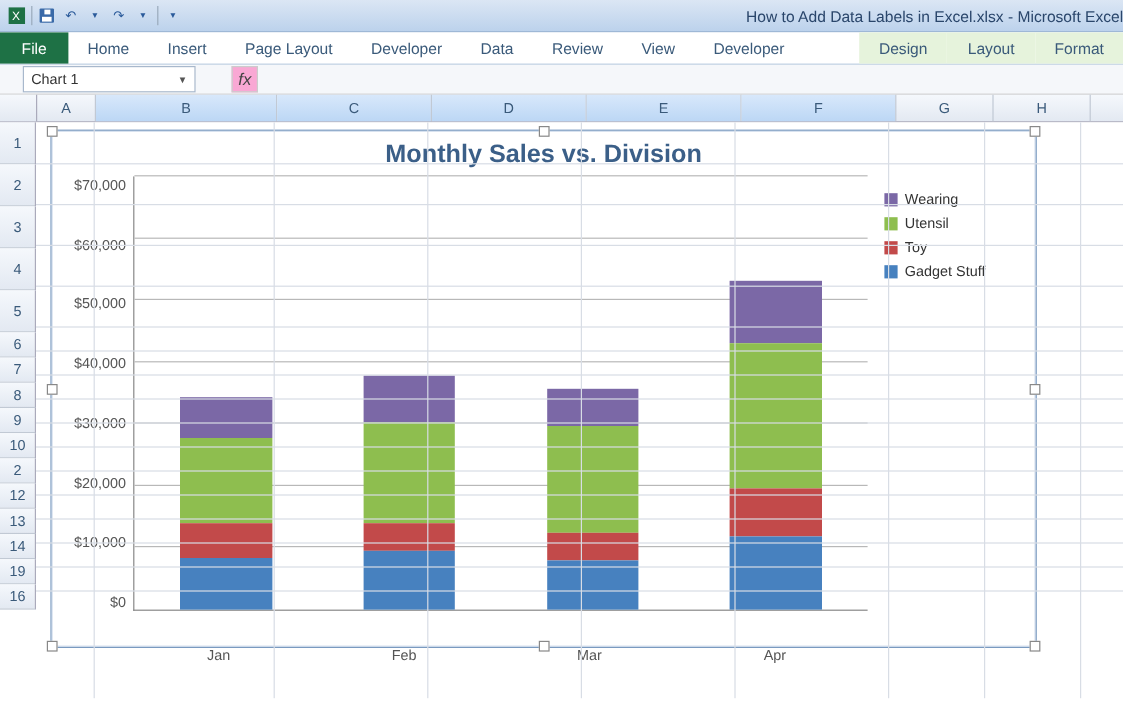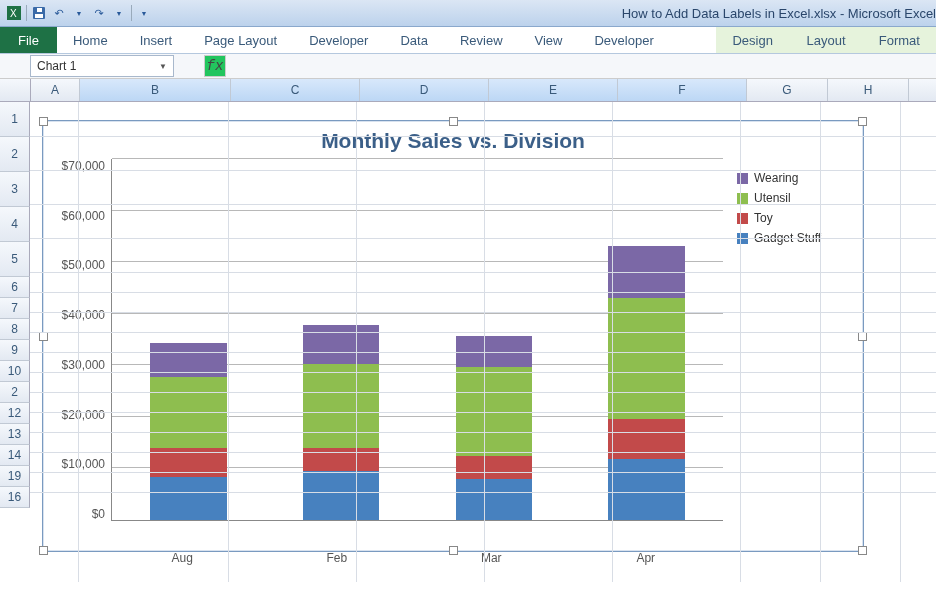--- a/index.html
+++ b/index.html
@@ -8,35 +8,35 @@
   .qat .ico{width:16px;height:16px;display:flex;align-items:center;justify-content:center;font-size:11px;color:#2a5a9a;}
   .qat .sep{width:1px;height:16px;background:#9ab;}
   .title-text{flex:1;text-align:right;color:#2a466b;font-size:13px;}
   .chart-tools-tab{background:#4caf50;background:linear-gradient(#6fbf4a,#57a33a);color:#fff;height:26px;display:flex;align-items:center;justify-content:center;width:220px;font-size:13px;font-weight:bold;}
   .ribbon-tabs{height:26px;background:#fff;display:flex;align-items:stretch;border-bottom:1px solid #b5c8de;}
   .file-tab{background:#1e7145;color:#fff;padding:0 18px;display:flex;align-items:center;font-size:13px;}
   .rtab{padding:0 16px;display:flex;align-items:center;color:#3a5a7a;font-size:13px;cursor:default;}
   .rtab.context{background:#e6f3dc;}
   .spacer{flex:1;}
   .namebox-row{height:24px;display:flex;align-items:center;border-bottom:1px solid #ccc;background:#f5f7fa;}
-  .namebox{width:130px;height:20px;margin-left:30px;border:1px solid #a8b8cc;background:#fff;display:flex;align-items:center;padding:0 6px;}
+  .namebox{width:130px;height:20px;margin-left:19px;border:1px solid #a8b8cc;background:#fff;display:flex;align-items:center;padding:0 6px;}
   .namebox .dd{margin-left:auto;font-size:8px;color:#555;}
   .fx-row{display:flex;align-items:center;gap:6px;margin-left:30px;}
-  .fx-ico{width:20px;height:20px;display:flex;align-items:center;justify-content:center;font-style:italic;font-family:Liberation Mono, monospace;font-size:14px;color:#444;border:1px solid #ccc;background:#22c55e;}
+  .fx-ico{width:20px;height:20px;display:flex;align-items:center;justify-content:center;font-style:italic;font-family:Liberation Sans, sans-serif;font-size:14px;color:#444;border:1px solid #ccc;background:#f9a8d4;}
   .colhdr{height:22px;display:flex;border-bottom:1px solid #aab;background:linear-gradient(#f5f8fc,#e3e9f2);}
   .rownum-col{width:30px;border-right:1px solid #aab;background:linear-gradient(#f5f8fc,#e3e9f2);}
   .colcell{border-right:1px solid #c1c9d4;display:flex;align-items:center;justify-content:center;color:#3a5a7a;font-size:12px;}
   .grid-area{display:flex;height:480px;}
   .rownums{width:30px;display:flex;flex-direction:column;}
   .rncell{border-bottom:1px solid #c1c9d4;border-right:1px solid #aab;display:flex;align-items:center;justify-content:center;color:#3a5a7a;font-size:12px;background:linear-gradient(#f5f8fc,#e3e9f2);}
   .cells{flex:1;position:relative;background:#fff;}
   .gridline-v{position:absolute;top:0;bottom:0;width:1px;background:#d8dde5;}
   .gridline-h{position:absolute;left:0;right:0;height:1px;background:#d8dde5;}
   
-  .chart-obj{position:absolute;left:12px;top:18px;width:820px;height:430px;background:#fff;border:1px solid #7a9ac0;box-shadow:0 0 0 1px #d8e2ef inset;}
+  .chart-obj{position:absolute;left:12px;top:6px;width:820px;height:430px;background:#fff;border:1px solid #7a9ac0;box-shadow:0 0 0 1px #d8e2ef inset;}
   .sel-handle{position:absolute;width:7px;height:7px;background:#fff;border:1px solid #888;}
   .chart-inner{position:absolute;inset:6px;display:flex;flex-direction:column;}
   .chart-title{text-align:center;font-size:21px;font-weight:bold;color:#3b5f88;margin:2px 0 6px;}
   .chart-body{flex:1;display:flex;}
   .plot-wrap{flex:1;position:relative;display:flex;}
   .yaxis{display:flex;flex-direction:column;justify-content:space-between;align-items:flex-end;padding-right:6px;color:#555;font-size:12px;width:56px;}
   .plot{flex:1;position:relative;border-left:1px solid #888;border-bottom:1px solid #888;}
   .hgrid{position:absolute;left:0;right:0;height:1px;background:#b8b8b8;}
   .bar-group{position:absolute;bottom:0;display:flex;flex-direction:column-reverse;}
   .seg{width:100%;}
@@ -193,21 +193,21 @@
                   <div class="seg" style="height: 12.1429%; background: rgb(123, 104, 166);"></div>
                 </div>
                 <div class="bar-group" style="left: 81.25%; width: 12.5%; height: 87.1429%;">
                   <div class="seg" style="height: 19.2857%; background: rgb(71, 129, 191);"></div>
                   <div class="seg" style="height: 12.8571%; background: rgb(194, 74, 74);"></div>
                   <div class="seg" style="height: 38.5714%; background: rgb(142, 190, 79);"></div>
                   <div class="seg" style="height: 16.4286%; background: rgb(123, 104, 166);"></div>
                 </div>
               </div>
             <div class="xaxis" id="xaxis">
-                <div class="xcat">Aug</div>
+                <div class="xcat">Jan</div>
                 <div class="xcat">Feb</div>
                 <div class="xcat">Mar</div>
                 <div class="xcat">Apr</div>
               </div>
           </div>
           <div class="legend" id="legend">
               <div class="legend-item">
                 <span class="swatch" style="background: rgb(123, 104, 166);"></span>
                 <span>Wearing</span>
               </div>

